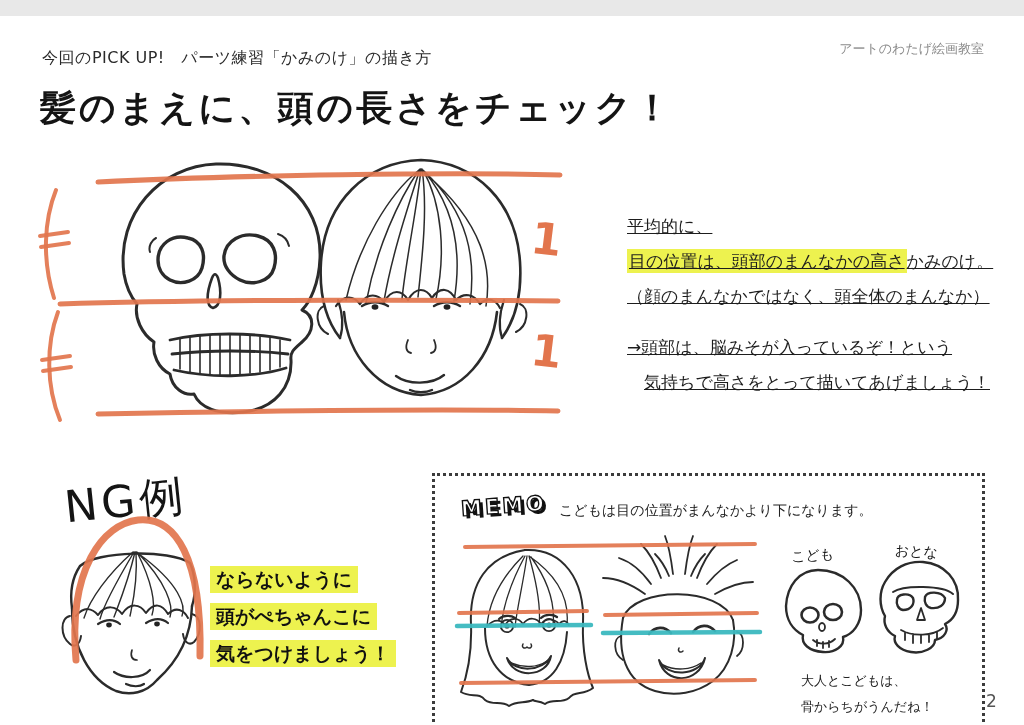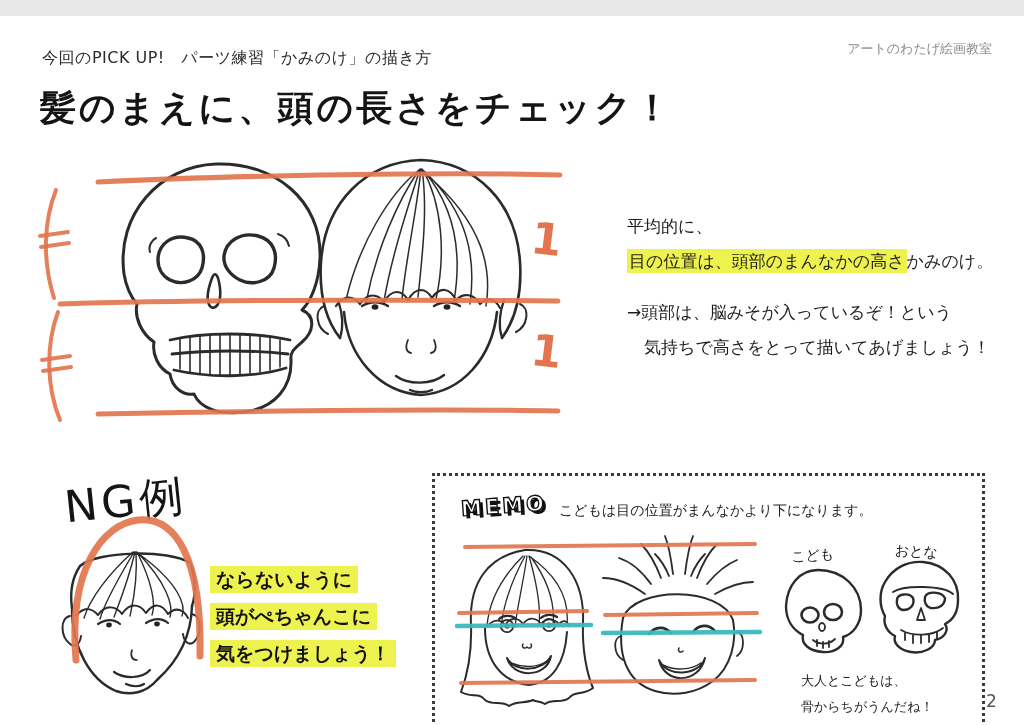--- a/index.html
+++ b/index.html
@@ -8,35 +8,35 @@
   .slide {
     position: relative; width: 1024px; height: 725px;
     background: #ffffff; overflow: hidden; margin: 16px auto;
     color: #1d1d1d;
   }
   .kicker {
     position: absolute; left: 42px; top: 32px;
     font-size: 16px; color: #2a2a2a; letter-spacing: 0.5px;
   }
   .brand {
-    position: absolute; right: 32px; top: 24px;
+    position: absolute; right: 40px; top: 24px;
     font-size: 13px; color: #8a8a8a;
   }
   .title {
     position: absolute; left: 40px; top: 68px;
     font-size: 36px; font-weight: 700; color: #141414; letter-spacing: 3px;
   }
   .main-figure { position: absolute; left: 36px; top: 132px; width: 580px; height: 290px; }
   .ng-figure { position: absolute; left: 48px; top: 448px; width: 340px; height: 275px; }
 
   .explanation {
     position: absolute; left: 627px; top: 202px; width: 390px;
     font-size: 17px; line-height: 1.0; color: #1d1d1d;
   }
-  .explanation p { margin-bottom: 18px; }
+  .explanation p { margin-bottom: 18px; text-decoration: underline; }
   .explanation .gap { margin-top: 34px; }
   .explanation .indent { padding-left: 17px; }
   .hl { background: #edf24f; padding: 2px 2px; }
 
   .caution { position: absolute; left: 210px; top: 551px; }
   .caution div { margin-bottom: 11px; }
   .caution span {
     background: #edf24f; font-weight: bold; font-size: 19px;
     padding: 2px 6px 3px 6px; color: #111;
   }
@@ -116,20 +116,21 @@
       <path class="guide" stroke-width="5" d="M24,156 C180,151 420,152 522,153"></path>
       <path class="guide" stroke-width="5" d="M62,266 C220,263 420,261 522,263"></path>
     </g>
     <text class="ratio" x="496" y="106" transform="rotate(7 508 85)">1</text>
     <text class="ratio" x="496" y="218" transform="rotate(7 508 197)">1</text>
   </svg>
 
   <section class="explanation">
     <p>平均的に、</p>
     <p><span class="hl">目の位置は、頭部のまんなかの高さ</span><span>かみのけ。</span></p>
+    <p>（顔のまんなかではなく、頭全体のまんなか）</p>
     <p class="gap">→頭部は、脳みそが入っているぞ！という</p>
     <p class="indent">気持ちで高さをとって描いてあげましょう！</p>
   </section>
 
   <svg class="ng-figure" viewBox="0 0 340 275">
     <text class="hand" x="16" y="52" font-size="44" letter-spacing="4" transform="rotate(-6 80 35)">NG例</text>
 
     <g class="ink" stroke-width="2.4">
       <path d="M32,102 C48,87 122,85 142,99 M32,102 C24,114 22,130 24,144 M142,99 C148,112 148,130 144,142"></path>
       <path stroke-width="2" d="M28,152 C36,142 44,144 50,151 C58,140 68,142 74,150 C82,138 92,140 98,149 C106,138 114,140 120,150 C128,142 136,146 140,154"></path>

